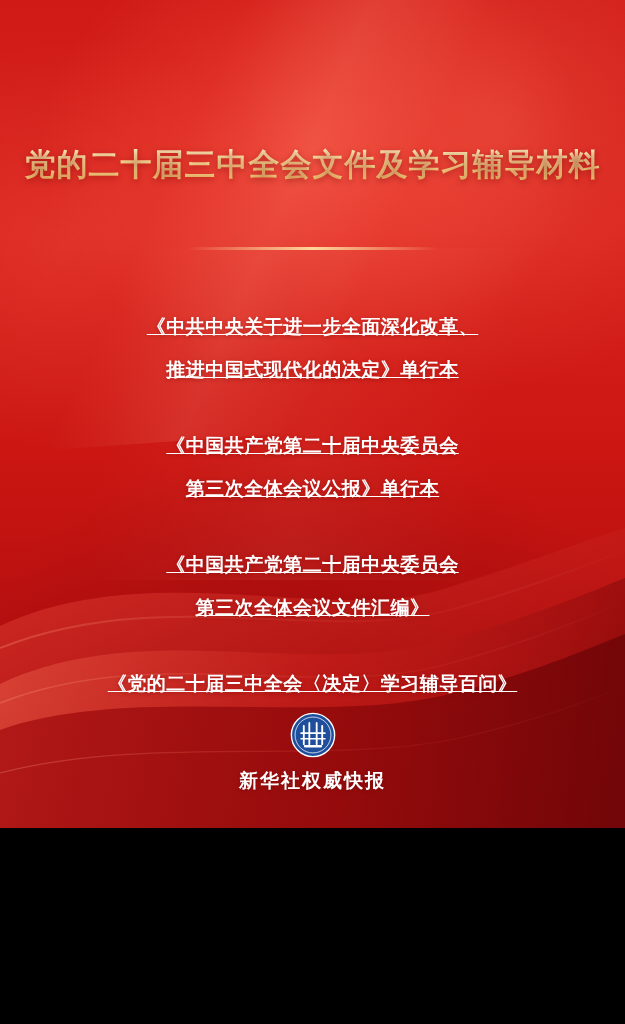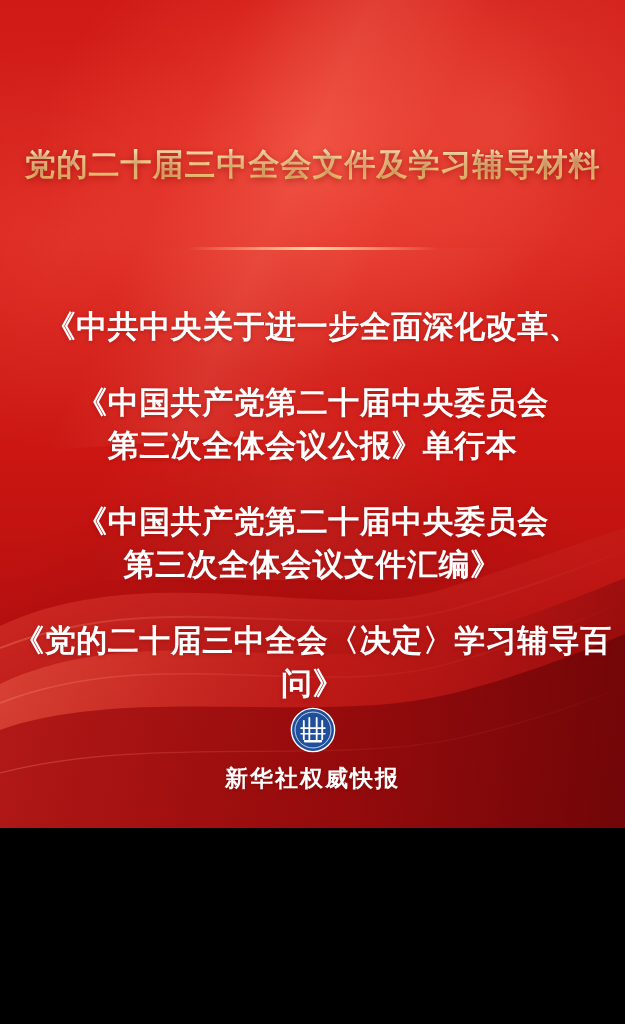--- a/index.html
+++ b/index.html
@@ -117,43 +117,44 @@
   }
   .item {
     margin-bottom: 33px;
   }
   .item:last-child {
     margin-bottom: 0;
   }
   .item-line {
     font-family: "DejaVu Serif", "Liberation Serif", serif;
     font-weight: bold;
-    font-size: 31px;
+    font-size: 19px;
     line-height: 43px;
     color: #ffffff;
     letter-spacing: 0.5px;
     text-shadow: 0 1px 4px rgba(120, 8, 8, 0.40);
+    text-decoration: underline;
   }
 
   .footer {
     position: absolute;
     left: 0;
     bottom: 34px;
     width: 100%;
     text-align: center;
   }
   .emblem {
     width: 46px;
     height: 46px;
     margin: 0 auto 10px auto;
     display: block;
   }
   .footer-text {
     font-family: "DejaVu Sans", "Liberation Sans", sans-serif;
-    font-size: 23px;
+    font-size: 19px;
     font-weight: bold;
     letter-spacing: 2px;
     color: #ffffff;
     text-shadow: 0 1px 3px rgba(110, 5, 5, 0.5);
   }
 </style>
 </head>
 <body>
 
 <div class="poster">
@@ -199,20 +200,21 @@
     <div class="title-block">
       <div class="title-line">党的二十届三中全会文件及学习辅导材料</div>
     </div>
 
     <div class="divider"></div>
 
     <div class="items">
 
       <div class="item">
         <div class="item-line">《中共中央关于进一步全面深化改革、</div>
+        <div class="item-line">推进中国式现代化的决定》单行本</div>
       </div>
 
       <div class="item">
         <div class="item-line">《中国共产党第二十届中央委员会</div>
         <div class="item-line">第三次全体会议公报》单行本</div>
       </div>
 
       <div class="item">
         <div class="item-line">《中国共产党第二十届中央委员会</div>
         <div class="item-line">第三次全体会议文件汇编》</div>

